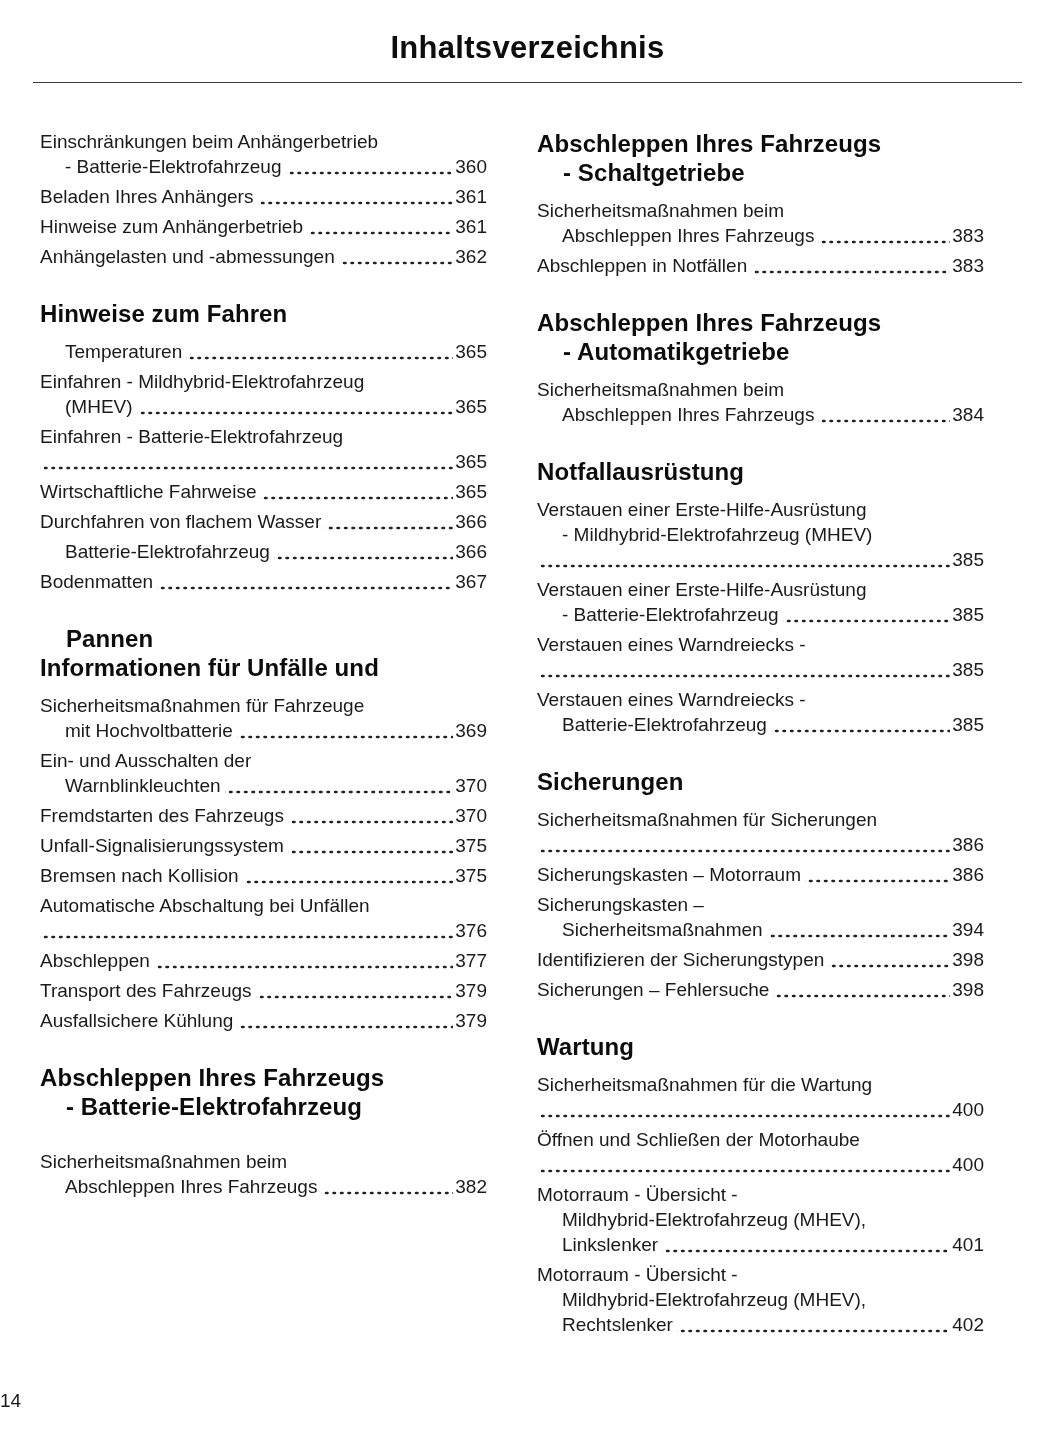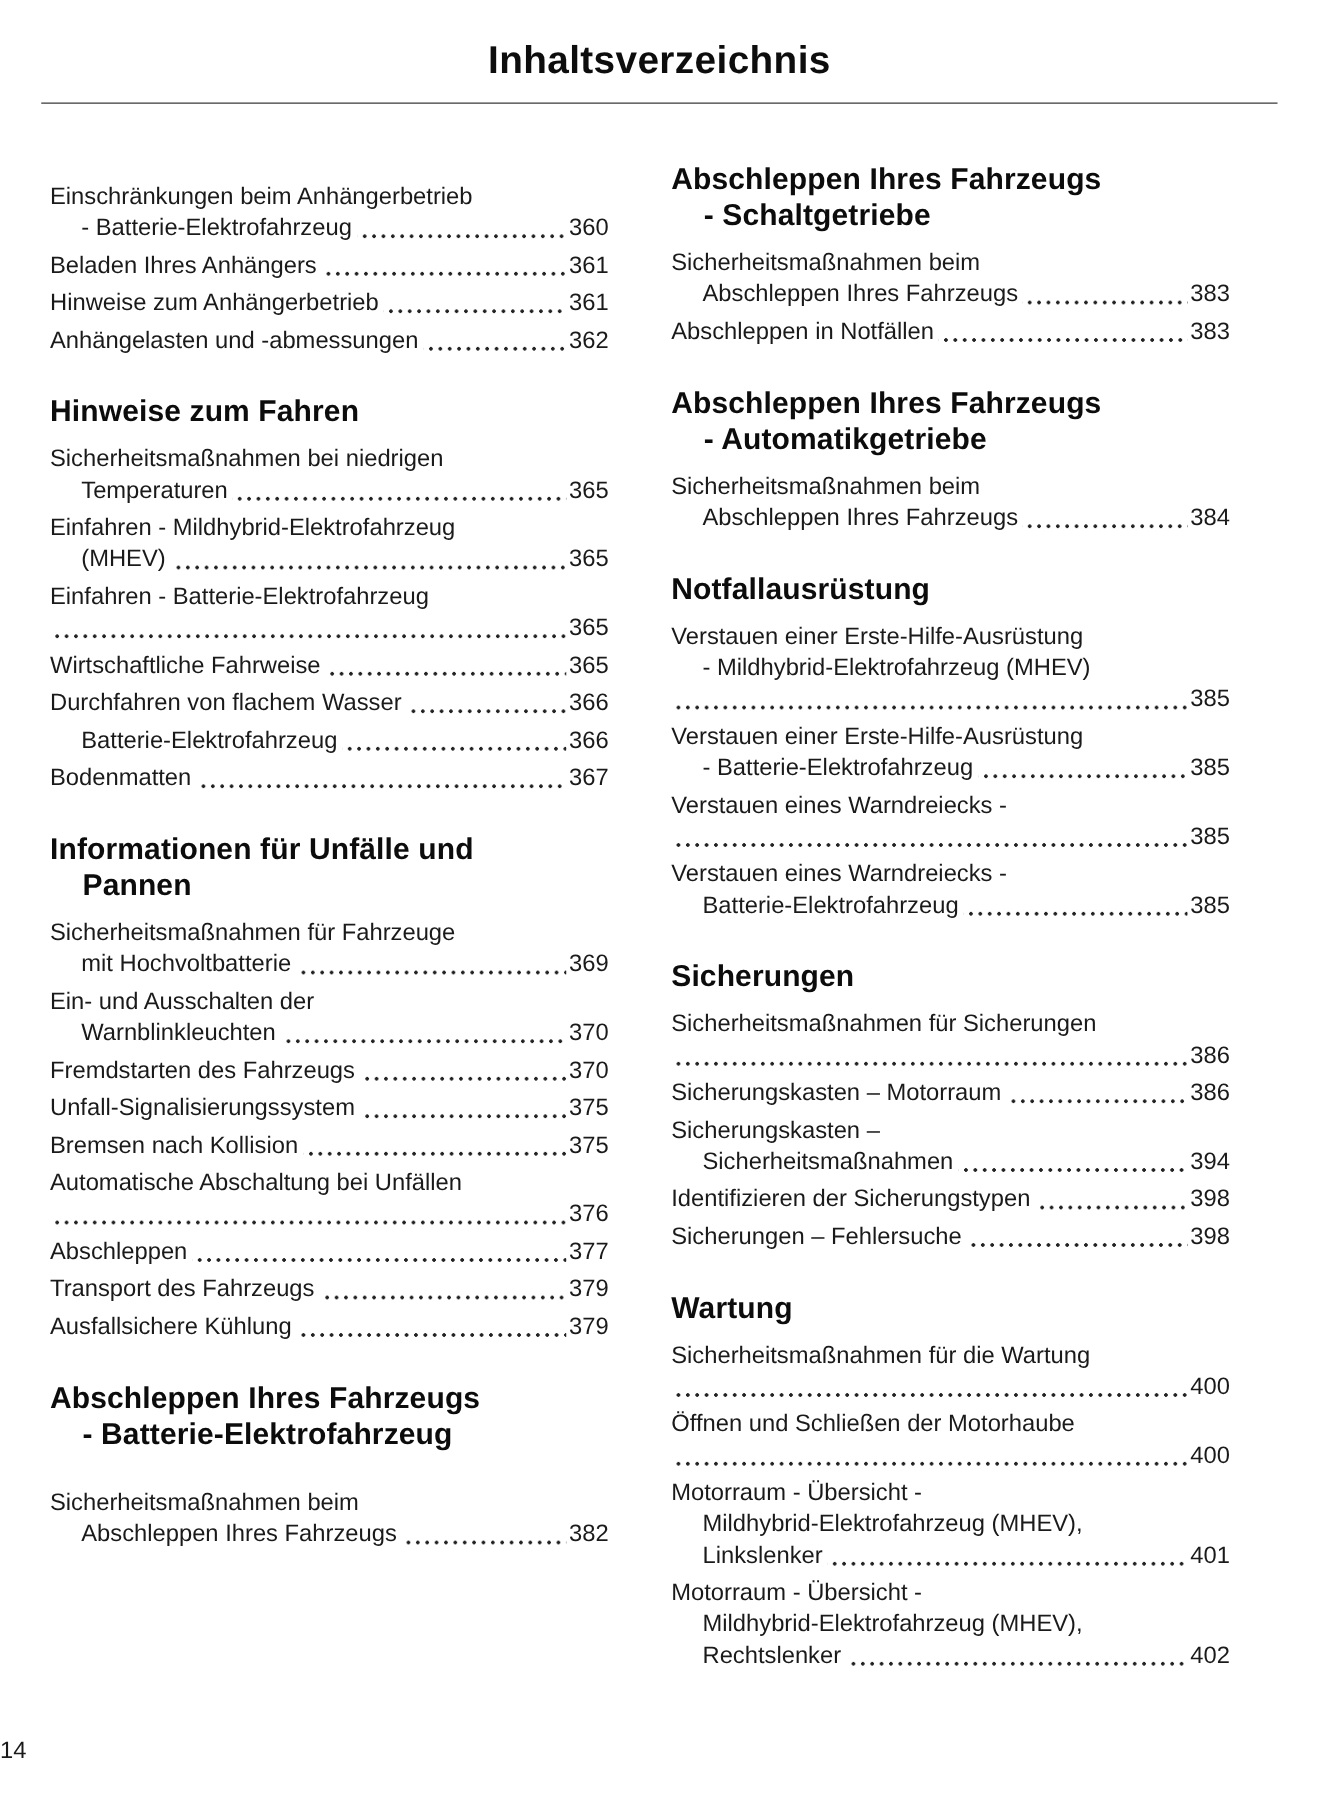--- a/index.html
+++ b/index.html
@@ -47,21 +47,21 @@
   }
   .col > .block:first-child .heading { margin-top: 0; }
   .hline.indent { padding-left: 26px; }
 
   .entry {
     font-size: 19px;
     line-height: 25px;
     margin: 5px 0;
     color: #1a1a1a;
   }
-  .col > .block:first-child > .entry:first-child { margin-top: 16px; }
+  .col > .block:first-child > .entry:first-child { margin-top: 0; }
   .entry.gapped { margin-top: 28px; }
   .line.indent { padding-left: 25px; }
 
   .lastline { display: flex; }
   .txt { flex: 0 1 auto; }
   .leader {
     flex: 1 1 10px;
     min-width: 10px;
     margin: 0 2px 0 4px;
     background-image: radial-gradient(circle, #222222 1.5px, rgba(0,0,0,0) 1.6px);
@@ -119,21 +119,20 @@
               <span class="leader"></span>
               <span class="num">362</span>
             </div>
           </div>
         </div>
         <div class="block">
           <div class="heading">
             <div class="hline">Hinweise zum Fahren</div>
           </div>
           <div class="entry">
-            <div class="line">Sicherheitsmaßnahmen bei niedrigen</div>
             <div class="line indent lastline">
               <span class="txt">Temperaturen</span>
               <span class="leader"></span>
               <span class="num">365</span>
             </div>
           </div>
           <div class="entry">
             <div class="line">Einfahren - Mildhybrid-Elektrofahrzeug</div>
             <div class="line indent lastline">
               <span class="txt">(MHEV)</span>
@@ -173,22 +172,22 @@
           <div class="entry">
             <div class="line lastline">
               <span class="txt">Bodenmatten</span>
               <span class="leader"></span>
               <span class="num">367</span>
             </div>
           </div>
         </div>
         <div class="block">
           <div class="heading">
+            <div class="hline indent">Pannen</div>
             <div class="hline">Informationen für Unfälle und</div>
-            <div class="hline indent">Pannen</div>
           </div>
           <div class="entry">
             <div class="line">Sicherheitsmaßnahmen für Fahrzeuge</div>
             <div class="line indent lastline">
               <span class="txt">mit Hochvoltbatterie</span>
               <span class="leader"></span>
               <span class="num">369</span>
             </div>
           </div>
           <div class="entry">

